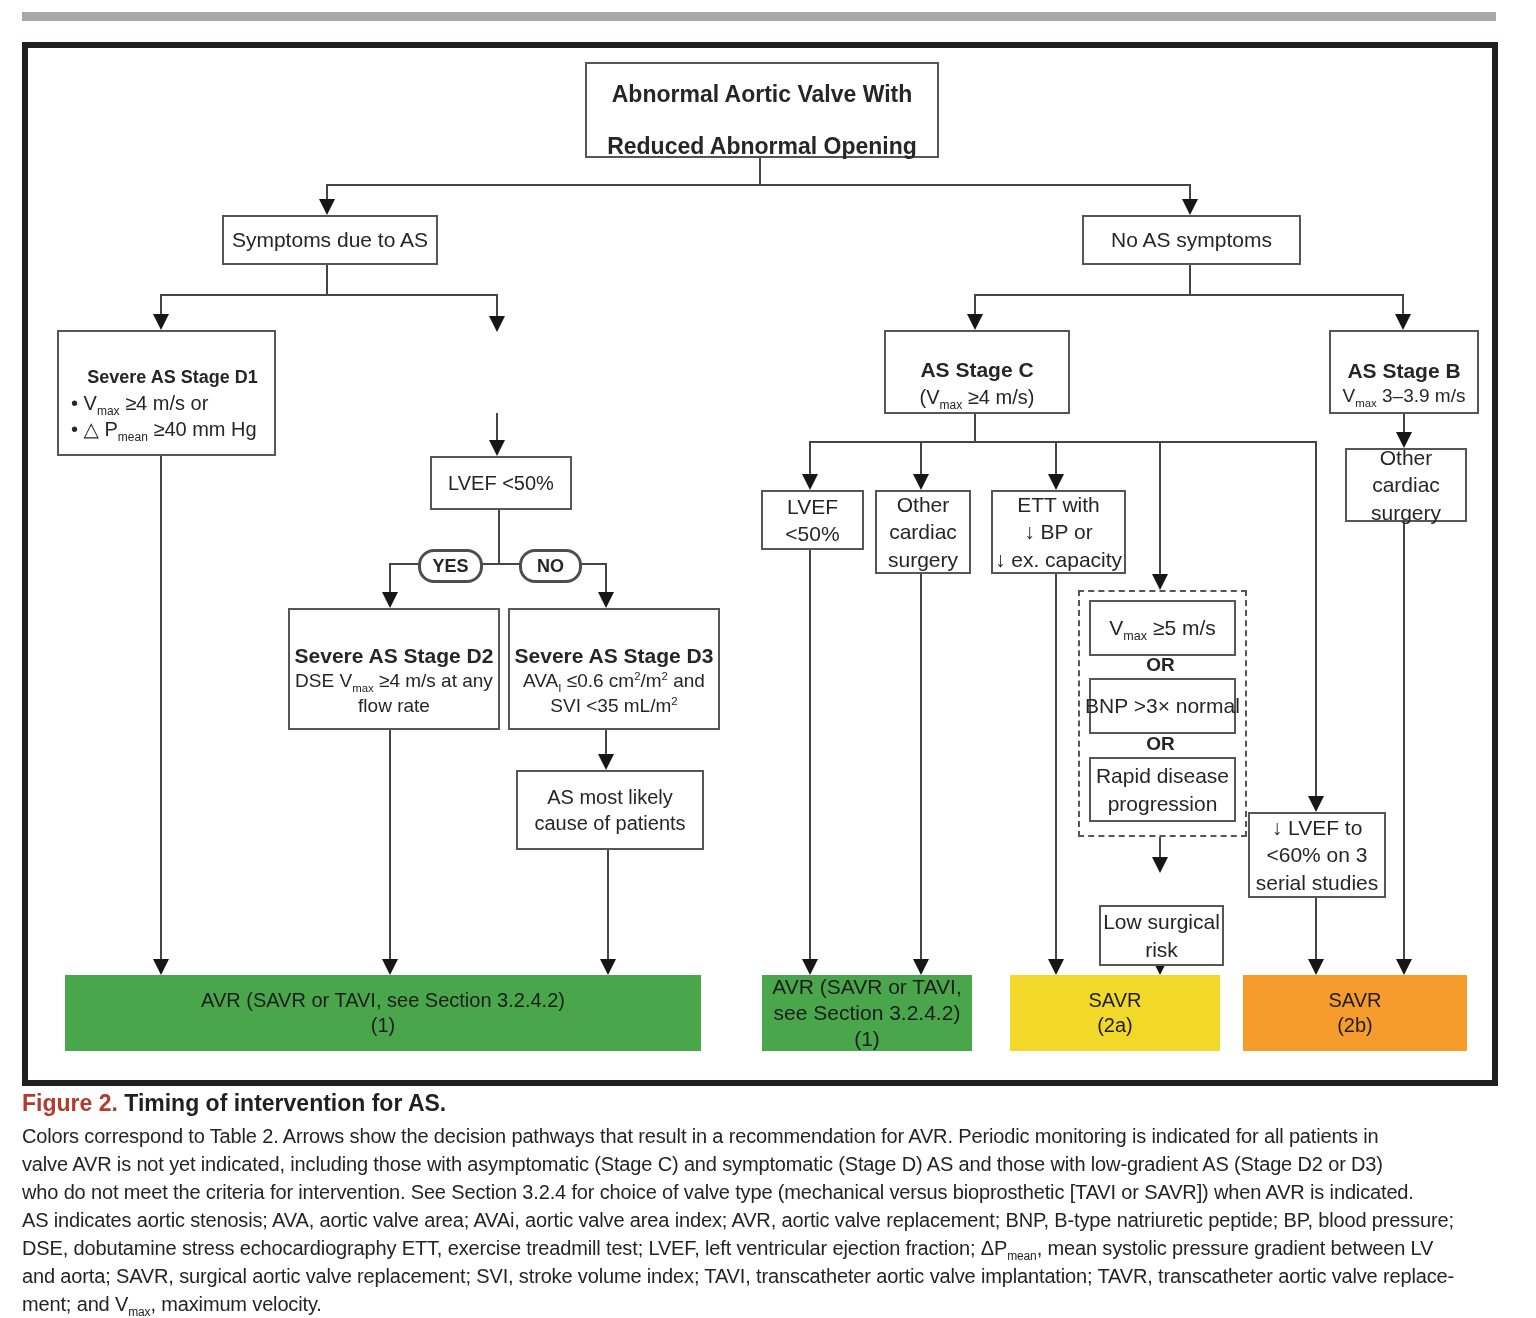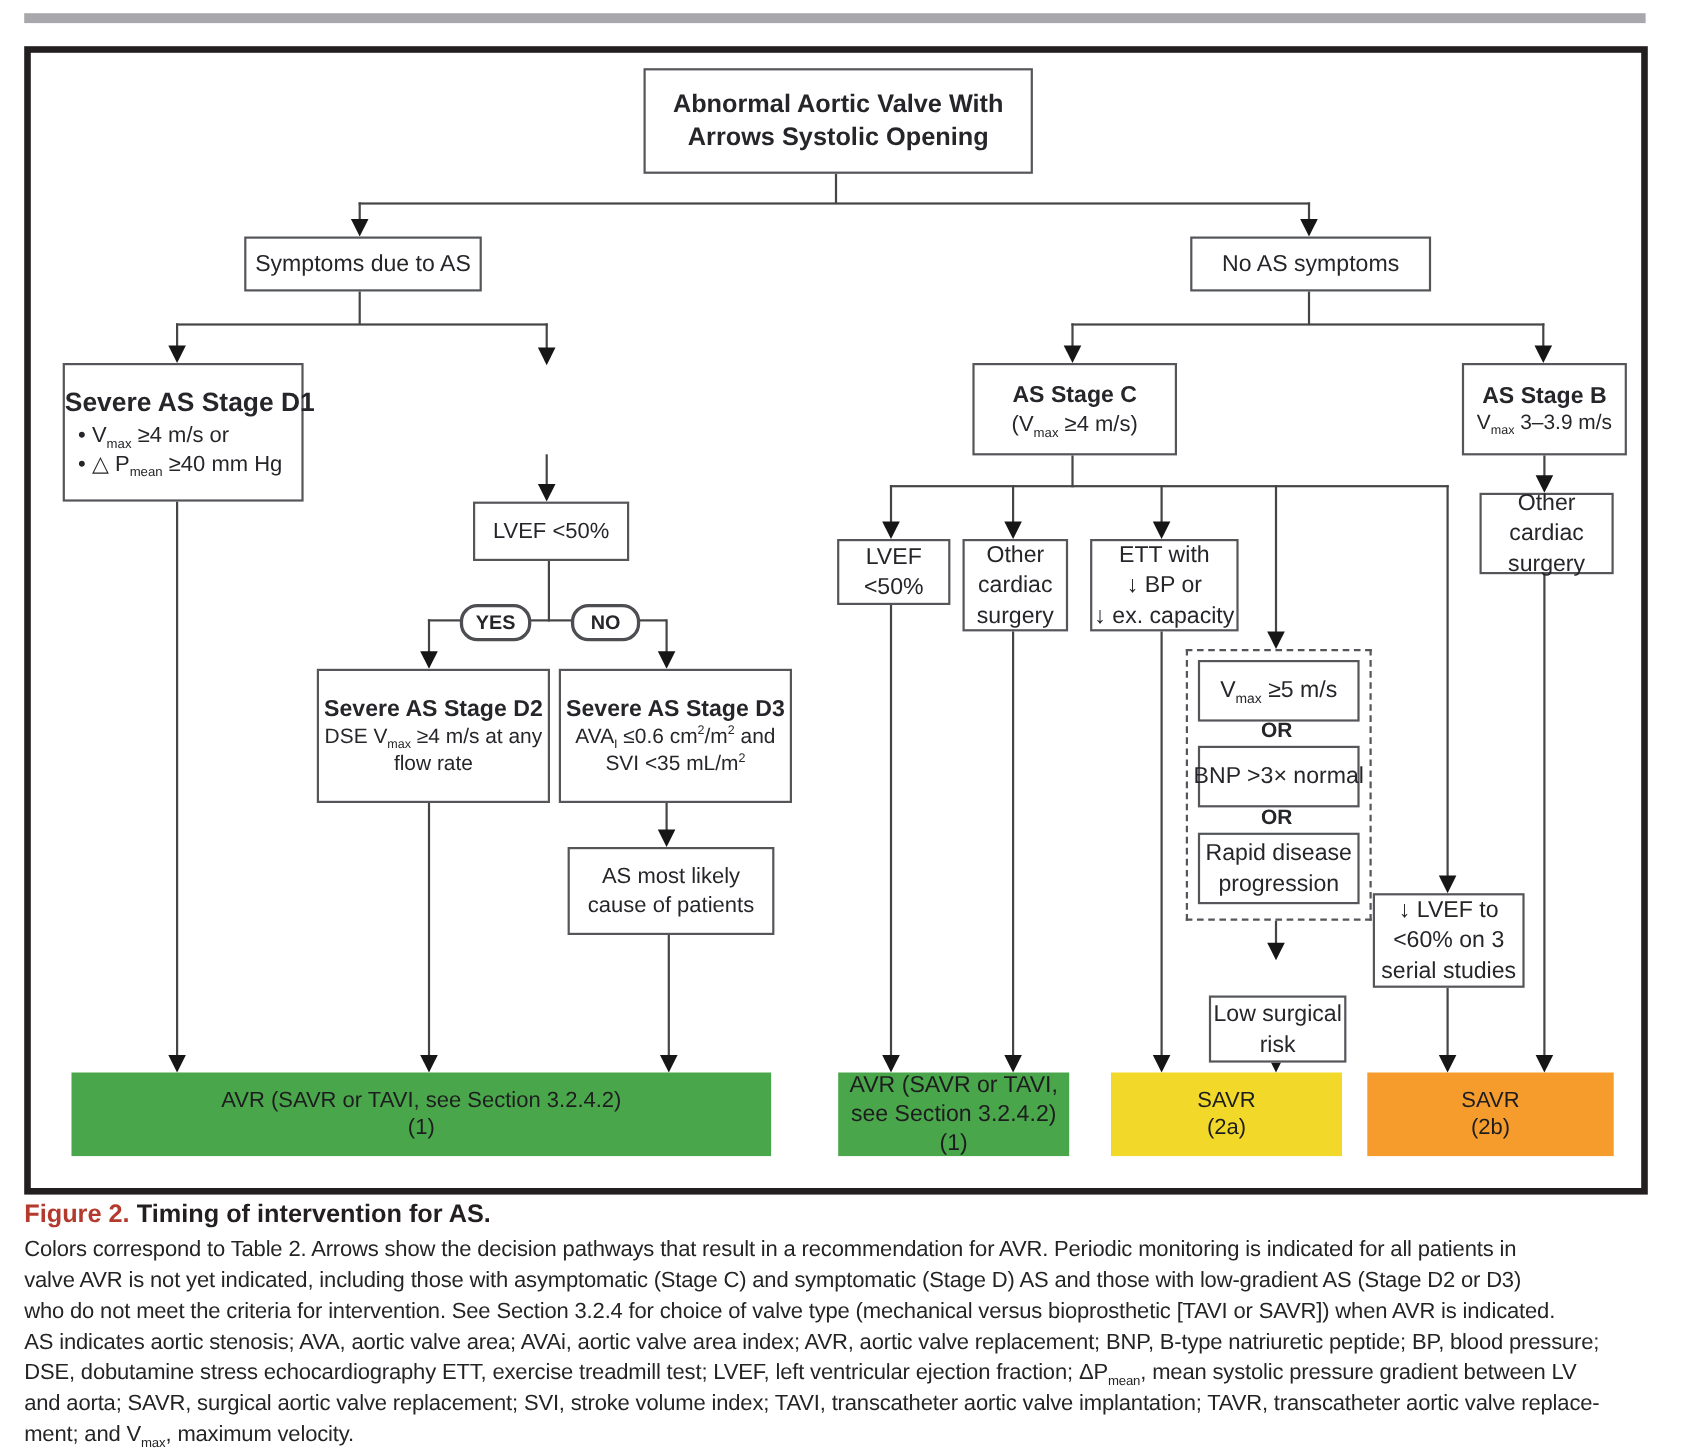--- a/index.html
+++ b/index.html
@@ -2,21 +2,21 @@
 <html><head>
 <meta charset="utf-8">
 <style>
   html,body{margin:0;padding:0;background:#fff;}
   body{width:1536px;height:1318px;font-family:"Liberation Sans",sans-serif;color:#26262a;}
   #fig{position:relative;width:1536px;height:1318px;overflow:hidden;}
   .topbar{position:absolute;left:22px;top:12px;width:1474px;height:9px;}
   .panel{position:absolute;left:22px;top:42px;width:1464px;height:1032px;border:6px solid #231f20;background:#fff;}
   .box{position:absolute;background:#fff;border:2px solid #55565a;display:flex;flex-direction:column;align-items:center;justify-content:center;text-align:center;font-size:20px;line-height:1.3;z-index:3;}
   .box div{white-space:nowrap;}
-  .b{font-weight:bold;}
+  .b{font-weight:bold;margin-top:22px;}
   .dashed{position:absolute;border:2px dashed #55565a;background:#fff;z-index:2;}
   .pill{position:absolute;background:#fff;border:3px solid #4d4e52;border-radius:16px;display:flex;align-items:center;justify-content:center;font-weight:bold;font-size:18px;z-index:4;}
   .vl{position:absolute;width:2px;background:#454547;z-index:1;}
   .hl{position:absolute;height:2px;background:#454547;z-index:1;}
   .arr{position:absolute;width:0;height:0;border-left:8px solid transparent;border-right:8px solid transparent;border-top:16px solid #161616;z-index:1;}
   .result{position:absolute;display:flex;flex-direction:column;align-items:center;justify-content:center;text-align:center;font-size:20px;line-height:1.25;color:#1d1d1f;z-index:3;}
   .small{font-size:21px;}
   .orlbl{position:absolute;display:flex;align-items:center;justify-content:center;font-weight:bold;font-size:19px;z-index:3;}
   sub,sup{font-size:0.6em;line-height:0;}
   .caption{position:absolute;left:22px;top:1090px;width:1502px;}
@@ -90,33 +90,33 @@
   <div class="arr" style="left:913px;top:959px"></div>
   <div class="arr" style="left:1048px;top:959px"></div>
   <div class="arr" style="left:1152px;top:857px"></div>
   <div class="arr" style="left:1152px;top:959px"></div>
   <div class="arr" style="left:1308px;top:959px"></div>
   <div class="arr" style="left:1396px;top:432px"></div>
   <div class="arr" style="left:1396px;top:959px"></div>
 
   <div class="box" style="left:585px;top:62px;width:350px;height:92px;font-size:23px">
     <div class="b">Abnormal Aortic Valve With</div>
-    <div class="b">Arrows Systolic Opening</div>
+    <div class="b">Reduced Abnormal Opening</div>
   </div>
 
   <div class="box" style="left:222px;top:215px;width:212px;height:46px;font-size:21px">
     <div>Symptoms due to AS</div>
   </div>
 
   <div class="box" style="left:1082px;top:215px;width:215px;height:46px;font-size:21px">
     <div>No AS symptoms</div>
   </div>
 
   <div class="box" style="left:57px;top:330px;width:215px;height:122px;align-items:flex-start;padding-left:12px;width:203px">
-    <div class="b" style="align-self:center;font-size:24px">Severe AS Stage D1</div>
+    <div class="b" style="align-self:center;font-size:18px">Severe AS Stage D1</div>
     <div>•  V<sub>max</sub> ≥4 m/s or</div>
     <div>•  △ P<sub>mean</sub> ≥40 mm Hg</div>
   </div>
 
 
   <div class="box" style="left:430px;top:456px;width:138px;height:50px">
     <div>LVEF &lt;50%</div>
   </div>
 
   <div class="pill" style="left:418px;top:549px;width:59px;height:28px">

